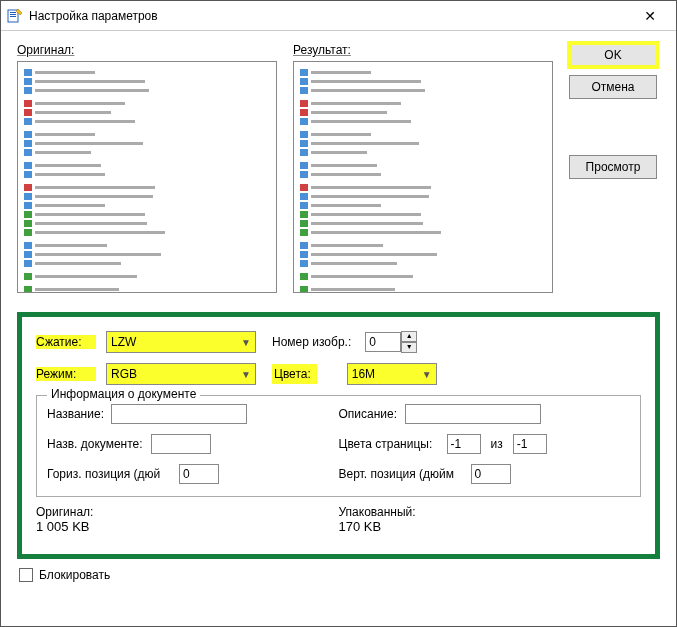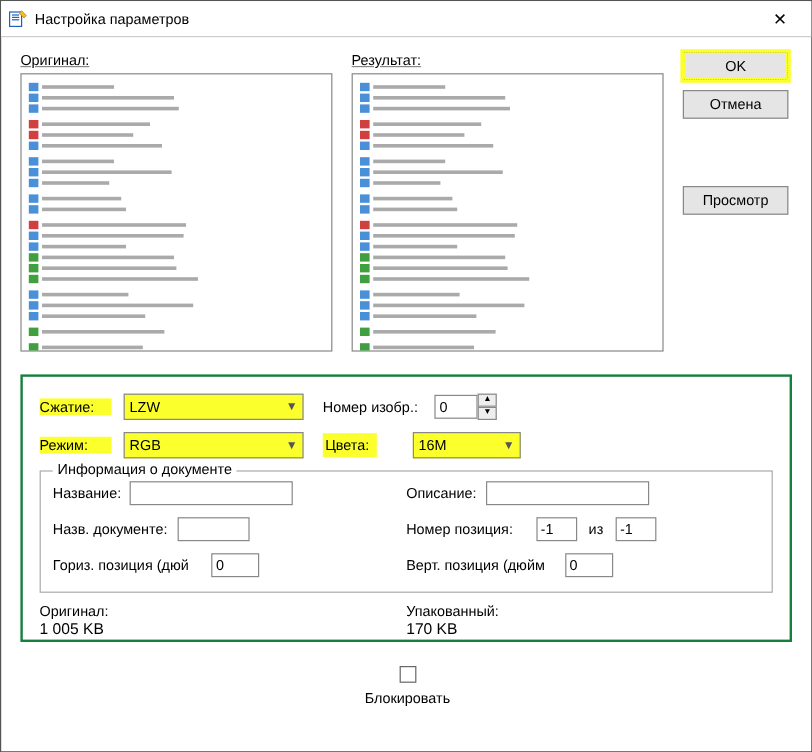--- a/index.html
+++ b/index.html
@@ -78,22 +78,22 @@
   .tab-area { margin-top: 20px; }
   .tab-strip { display: flex; }
   .tab {
     padding: 5px 14px;
     border: 1px solid #aaa;
     border-bottom: none;
     background: #fff;
     font-size: 12px;
   }
   .tab-pane {
-    border: 2px solid #15803d;
-    padding: 14px 14px 2px 14px;
+    border: 5px solid #15803d;
+    padding: 14px 14px 20px 14px;
     margin-top: -1px;
   }
   .row { display: flex; align-items: center; margin-bottom: 10px; gap: 10px; }
   .row .lbl { width: 60px; }
   .row .lbl.hi, .hi { background: #fbff2b; display:inline-block; }
   .row .lbl2 { padding-right: 4px; }
   .select {
     display: flex; align-items: center; justify-content: space-between;
     height: 22px; border: 1px solid #888; padding: 0 4px;
     background: #fff; width: 150px;
@@ -132,21 +132,21 @@
     padding: 1px 3px; font-family: inherit;
   }
   .txtin.w60 { width: 60px; }
   .txtin.w40 { width: 40px; }
   .txtin.w34 { width: 34px; }
 
   .bottom-row { display: flex; margin-top: 8px; }
   .bottom-col { flex: 1; }
   .big { font-size: 13px; }
 
-  .check-row { display:flex; align-items:center; gap:6px; margin-top: 20px; margin-left: 2px; flex-direction: column; }
+  .check-row { display:flex; align-items:center; gap:6px; margin-top: 9px; margin-left: 2px; }
   .checkbox { width: 14px; height: 14px; border: 1px solid #666; background: #fff; }
 
   input { outline: none; }
 </style>
 </head>
 <body>
 
 <div class="window">
 
   <div class="titlebar">
@@ -435,21 +435,21 @@
               <input class="txtin" style="width: 136px;" value="">
             </div>
           </div>
 
           <div class="frow">
             <div class="fcol">
               <span class="flbl" style="width:100px">Назв. документе:</span>
               <input class="txtin w60" value="" style="">
             </div>
             <div class="fcol">
-              <span class="flbl" style="width:104px">Номер позиция:</span>
+              <span class="flbl" style="width:104px">Цвета страницы:</span>
               <input class="txtin w34" value="-1" style="">
               <span style="margin:0 6px">из</span>
               <input class="txtin w34" value="-1" style="">
             </div>
           </div>
 
           <div class="frow" style="margin-bottom:2px">
             <div class="fcol">
               <span class="flbl w3" style="width:128px">Гориз. позиция (дюй</span>
               <input class="txtin w40" value="0" style="">

